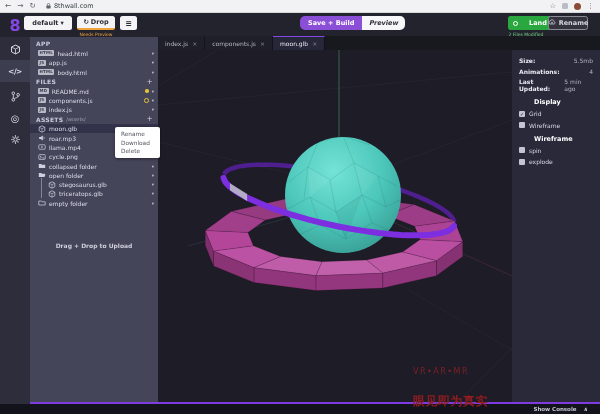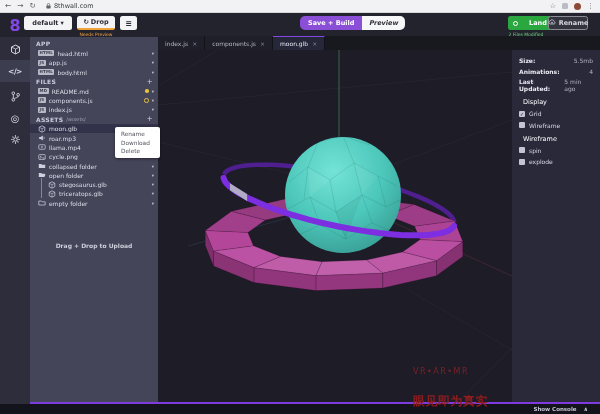--- a/index.html
+++ b/index.html
@@ -69,21 +69,21 @@
        color:#b4b5c2;font-size:6px;border-top:1.5px solid transparent;box-sizing:border-box;}
   .tab.active{background:#27273a;border-top-color:#8247e5;color:#e6e6f0;}
   .tab-close{color:#85869a;font-size:6px;}
   .viewport{position:absolute;left:158px;top:37px;width:354px;height:352px;background:#1e1c27;overflow:hidden;}
   .viewport svg{position:absolute;left:0;top:0;}
   .inspector{position:absolute;left:512px;top:37px;width:88px;height:352px;background:#29293a;
              box-sizing:border-box;padding:7px 7px;}
   .stat-row{display:flex;justify-content:space-between;margin-bottom:3.5px;font-size:6px;}
   .stat-label{color:#e8e9f2;font-weight:bold;}
   .stat-value{color:#b0b2c2;}
-  .insp-header{font-size:6.5px;font-weight:normal;color:#fff;margin:6px 4px 4px;}
+  .insp-header{font-size:6.5px;font-weight:bold;color:#fff;margin:6px 15px 4px;}
   .opt-row{display:flex;align-items:center;gap:4px;margin-bottom:4.5px;font-size:6px;color:#d8d9e4;}
   .cbox{width:6px;height:6px;background:#c3c5d2;border-radius:1px;font-size:5px;line-height:6px;
         text-align:center;color:#2a2a38;font-weight:bold;flex-shrink:0;}
   
   .bottom-line{position:absolute;left:30px;top:389px;width:570px;height:2px;background:#7d3be0;}
   .console-bar{position:absolute;left:0;top:391px;width:600px;height:10px;background:#13131b;}
   .console-label{position:absolute;right:12px;top:2px;font-size:5.5px;color:#c6c7d4;font-weight:bold;display:flex;gap:7px;}
   
   .context-menu{position:absolute;left:115px;top:114px;width:45px;background:#fff;border-radius:2px;
                 box-shadow:0 1px 3px rgba(0,0,0,0.45);padding:2.5px 0;z-index:10;}

